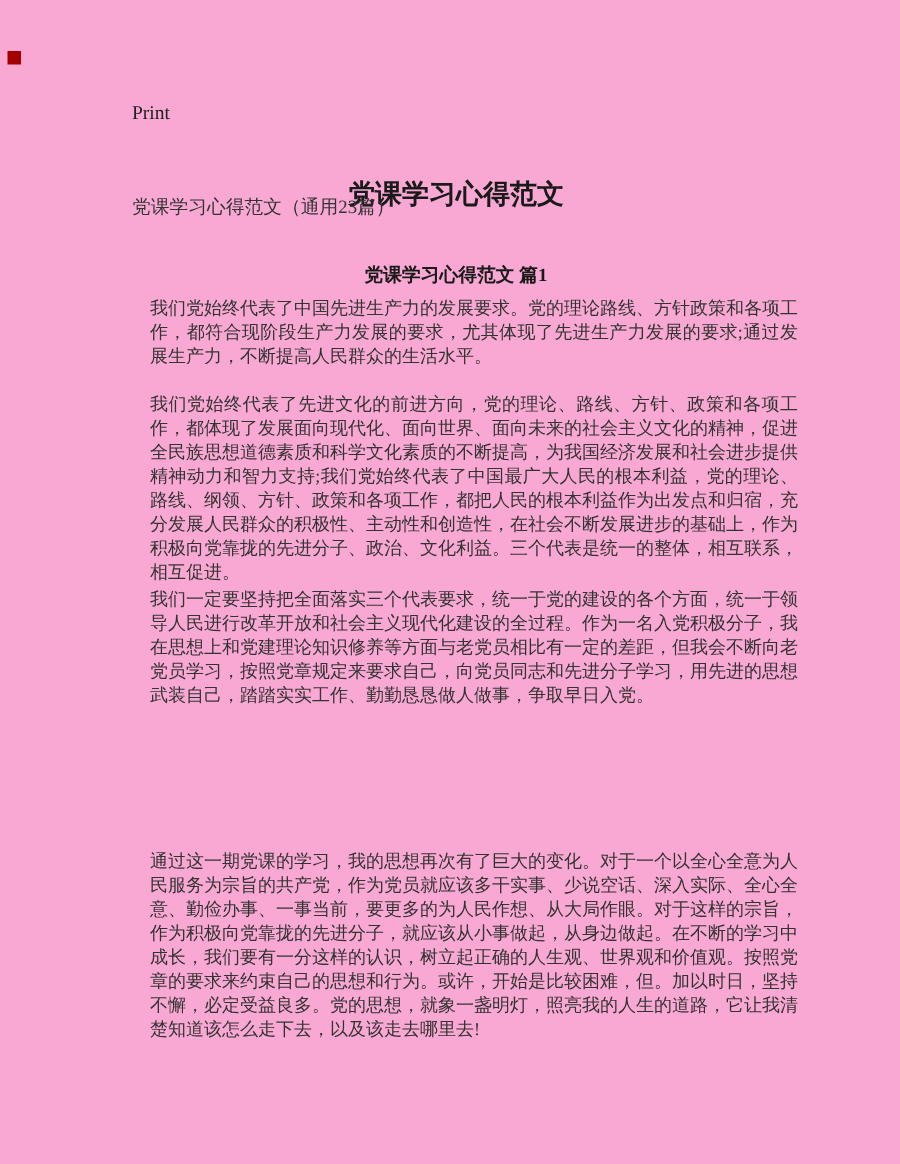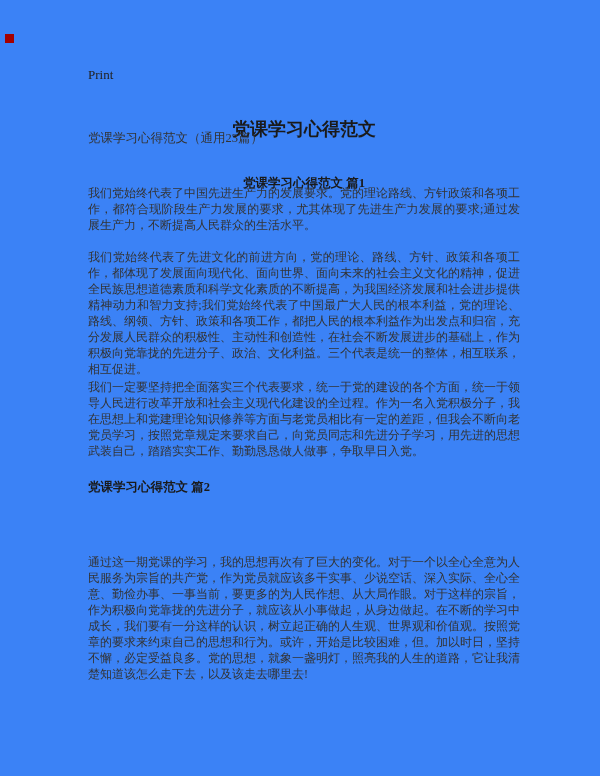--- a/index.html
+++ b/index.html
@@ -1,21 +1,21 @@
 <!DOCTYPE html>
 <html lang="zh"><head>
 <meta charset="utf-8">
 <style>
   html, body { margin: 0; padding: 0; }
   body { background: #ffffff; font-family: "Liberation Serif", "DejaVu Serif", serif; }
   .page {
     position: relative;
     width: 600px;
     height: 776px;
-    background: #3b82f6;
+    background: #f9a8d4;
     overflow: hidden;
     text-decoration: underline;
   }
   .click-marker {
     position: absolute;
     left: 5px;
     top: 34px;
     width: 9px;
     height: 9px;
     background: #a40000;
@@ -65,21 +65,21 @@
   }
   .para {
     position: absolute;
     left: 88px;
     width: 432px;
     font-size: 12px;
     line-height: 16px;
     color: #333333;
     text-align: justify;
     word-break: break-all;
-    margin: 0;
+    margin: 12px;
   }
   .h1-pos { top: 162px; text-align: center; }
   .p1-pos { top: 185px; }
   .p2-pos { top: 249px; }
   .p3-pos { top: 379px; }
   .h2-pos { top: 466px; }
   .p4-pos { top: 495px; }
   .p5-pos { top: 554px; }
 </style>
 </head>
@@ -96,18 +96,17 @@
   <div class="doc-subtitle">党课学习心得范文（通用23篇）</div>
 
   <h3 class="sec-heading h1-pos">党课学习心得范文 篇1</h3>
 
   <p class="para p1-pos">我们党始终代表了中国先进生产力的发展要求。党的理论路线、方针政策和各项工作，都符合现阶段生产力发展的要求，尤其体现了先进生产力发展的要求;通过发展生产力，不断提高人民群众的生活水平。</p>
 
   <p class="para p2-pos">我们党始终代表了先进文化的前进方向，党的理论、路线、方针、政策和各项工作，都体现了发展面向现代化、面向世界、面向未来的社会主义文化的精神，促进全民族思想道德素质和科学文化素质的不断提高，为我国经济发展和社会进步提供精神动力和智力支持;我们党始终代表了中国最广大人民的根本利益，党的理论、路线、纲领、方针、政策和各项工作，都把人民的根本利益作为出发点和归宿，充分发展人民群众的积极性、主动性和创造性，在社会不断发展进步的基础上，作为积极向党靠拢的先进分子、政治、文化利益。三个代表是统一的整体，相互联系，相互促进。</p>
 
   <p class="para p3-pos">我们一定要坚持把全面落实三个代表要求，统一于党的建设的各个方面，统一于领导人民进行改革开放和社会主义现代化建设的全过程。作为一名入党积极分子，我在思想上和党建理论知识修养等方面与老党员相比有一定的差距，但我会不断向老党员学习，按照党章规定来要求自己，向党员同志和先进分子学习，用先进的思想武装自己，踏踏实实工作、勤勤恳恳做人做事，争取早日入党。</p>
 
-  <h3 class="sec-heading h2-pos">党课学习心得范文 篇2</h3>
 
 
   <p class="para p5-pos">通过这一期党课的学习，我的思想再次有了巨大的变化。对于一个以全心全意为人民服务为宗旨的共产党，作为党员就应该多干实事、少说空话、深入实际、全心全意、勤俭办事、一事当前，要更多的为人民作想、从大局作眼。对于这样的宗旨，作为积极向党靠拢的先进分子，就应该从小事做起，从身边做起。在不断的学习中成长，我们要有一分这样的认识，树立起正确的人生观、世界观和价值观。按照党章的要求来约束自己的思想和行为。或许，开始是比较困难，但。加以时日，坚持不懈，必定受益良多。党的思想，就象一盏明灯，照亮我的人生的道路，它让我清楚知道该怎么走下去，以及该走去哪里去!</p>
 
 </div>
 
 </body></html>

